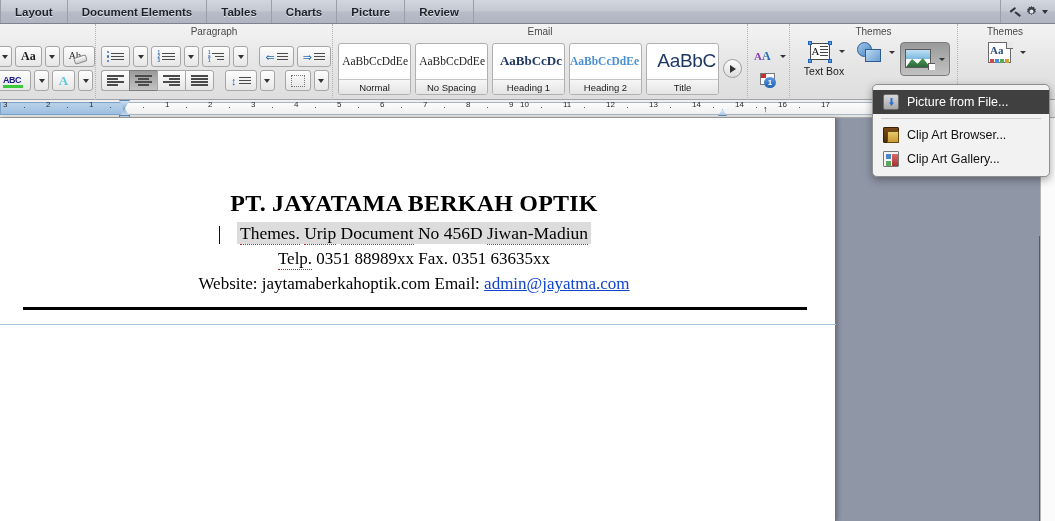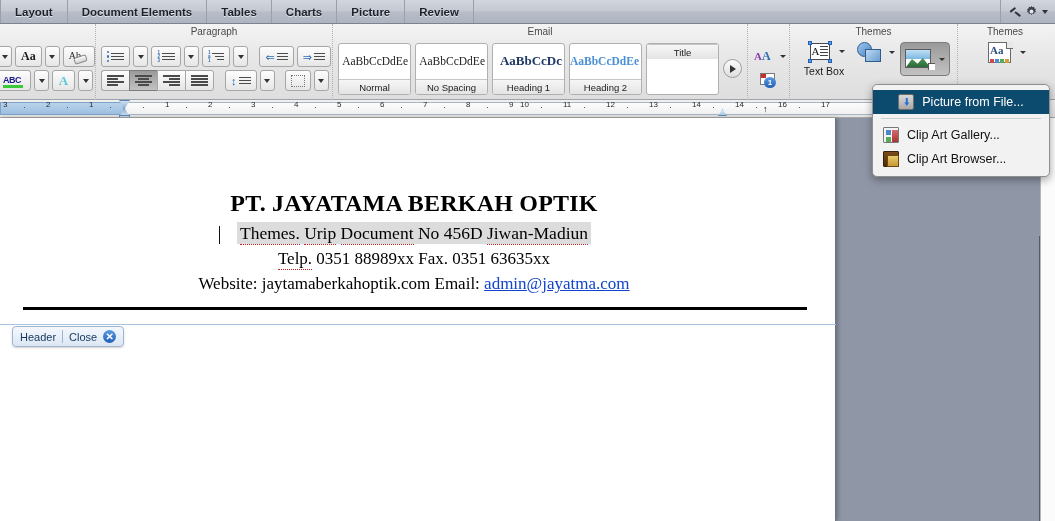--- a/index.html
+++ b/index.html
@@ -223,21 +223,21 @@
   .menu {
     position:absolute; left:872px; top:84px; width:178px;
     background:#f2f2f2; border:1px solid #8f8f8f; border-radius:5px;
     box-shadow:0 3px 9px rgba(0,0,0,.35);
     padding:5px 0; z-index:50;
   }
   .mi {
     height:24px; display:flex; align-items:center; gap:8px;
     padding:0 10px; font-size:12.5px; color:#111; cursor:default;
   }
-  .mi.sel { background:#0c4a6e; color:#fff;justify-content:center; }
+  .mi.sel { background:#404040; color:#fff; }
   .mi .mico { width:16px;height:16px;flex:0 0 16px; position:relative; }
   .msep { height:1px; background:#cdcdcd; margin:4px 8px; }
 
   
   .ico-photo { background:linear-gradient(to bottom,#cfe3f2,#8fc0e3); border:1px solid #5d7f99; border-radius:1px; }
   .ico-photo::after{content:"";position:absolute;left:1px;bottom:1px;width:13px;height:6px;background:linear-gradient(to bottom,#3f8f4f,#2d6b3a);clip-path:polygon(0 100%,30% 25%,52% 70%,72% 15%,100% 100%);}
   .ico-folder { background:linear-gradient(to bottom,#d8d8d8,#a8a8a8); border:1px solid #6d6d6d; border-radius:2px; }
   .ico-folder::after{content:"";position:absolute;left:5px;top:3px;width:5px;height:8px;background:#2b6fd6;clip-path:polygon(30% 0,70% 0,70% 55%,100% 55%,50% 100%,0 55%,30% 55%);}
   .ico-clip { background:linear-gradient(to bottom,#7a4a18,#4d2c0c); border:1px solid #3a2008; border-radius:1px; }
   .ico-clip::after{content:"";position:absolute;left:3px;top:3px;width:10px;height:10px;background:linear-gradient(to bottom,#e8c96a,#c89a34);border:1px solid #6b4a12;}
@@ -506,20 +506,23 @@
               </div>
             <div class="lbl">Heading 1</div>
           </div>
           <div class="stylecard">
             <div class="prev">
                 <span class="pv-h2">AaBbCcDdEе</span>
               </div>
             <div class="lbl">Heading 2</div>
           </div>
           <div class="stylecard">
+            <div class="prev">
+                <span class="pv-title">AaBbC</span>
+              </div>
             <div class="lbl">Title</div>
           </div>
           <div class="roundbtn">
               <span class="tri-r"></span>
             </div>
         </div>
       </div>
     </div>
 
     <div class="group" style="width:42px">
@@ -679,44 +682,38 @@
 
         <div class="doc-line4">
           <span>Website:</span> <span>jaytamaberkahoptik.com</span> <span>Email:</span> <span class="lnk">admin@jayatma.com</span>
         </div>
 
         <div class="caret-doc"></div>
         <div class="hrule"></div>
       </div>
       <div class="hdr-bound"></div>
 
-      <div class="hdrbar">
-        <span class="t">Header</span>
-        <span class="sep"></span>
-        <span class="t">Close</span>
-        <span class="xbtn">✕</span>
-      </div>
     </div>
 
     <div class="wsborder"></div>
   </div>
 
   <div class="vscroll">
     <div class="vthumb"></div>
   </div>
 
   <div class="menu">
     <div class="mi sel">
       <span class="mico ico-folder"></span>
       <span>Picture from File...</span>
     </div>
     <div class="msep"></div>
     <div class="mi">
+      <span class="mico ico-clip"></span>
+      <span>Clip Art Browser...</span>
+    </div>
+    <div class="mi">
       <span class="mico ico-gal"></span>
       <span>Clip Art Gallery...</span>
     </div>
-    <div class="mi">
-      <span class="mico ico-clip"></span>
-      <span>Clip Art Browser...</span>
-    </div>
   </div>
 
 </div>
 
 </body></html>

